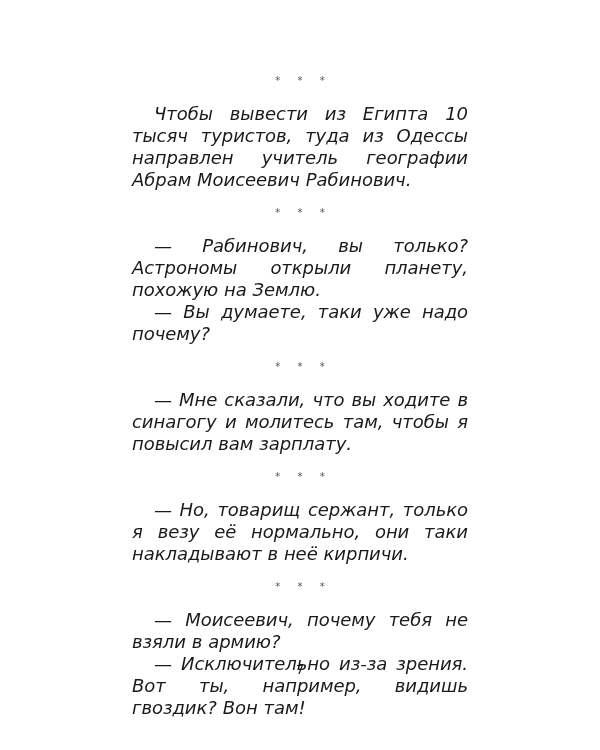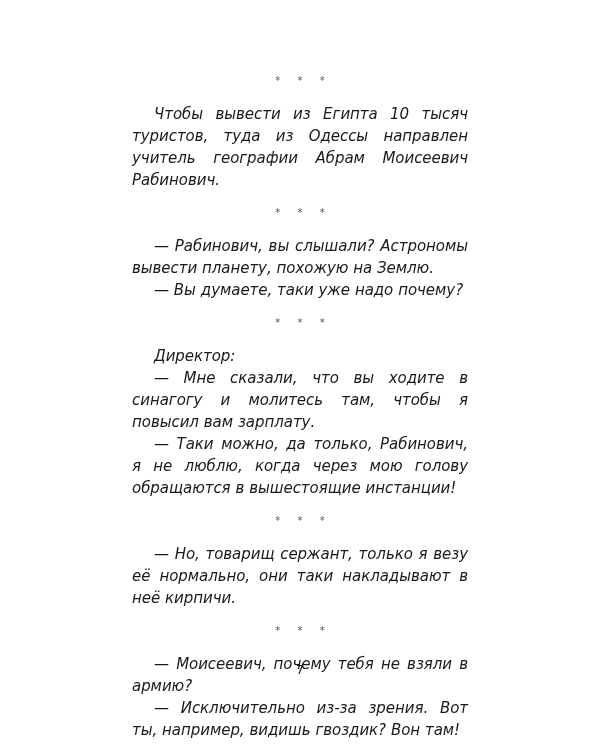--- a/index.html
+++ b/index.html
@@ -42,21 +42,21 @@
     font-style: normal;
     font-family: "DejaVu Sans", "Liberation Sans", sans-serif;
   }
 
   .sep-gap-top { margin-top: 11px; }
   .sep-gap-bottom { margin-bottom: 11px; }
 
   .para {
     margin: 0;
     font-style: italic;
-    font-size: 15px;
+    font-size: 18px;
     line-height: 22px;
     text-align: justify;
     text-justify: inter-word;
     hyphens: manual;
     text-indent: 22px;
     letter-spacing: -0.05px;
     word-spacing: 0.2px;
   }
 
   .page-number {
@@ -76,27 +76,25 @@
 <body>
 
 <div class="page">
 
   <div class="text-block">
 
     <div class="separator sep-gap-bottom">* * *</div>
     <p class="para">Чтобы вывести из Египта 10 тысяч туристов, туда из Одессы направлен учитель географии Абрам Моисеевич Рабинович.</p>
 
     <div class="separator sep-gap-top sep-gap-bottom">* * *</div>
-    <p class="para">— Рабинович, вы слышали? Астрономы вывести пла­нету, похожую на Землю.</p>
+    <p class="para">— Рабинович, вы только? Астрономы открыли пла­нету, похожую на Землю.</p>
     <p class="para">— Вы думаете, таки уже надо почему?</p>
 
     <div class="separator sep-gap-top sep-gap-bottom">* * *</div>
-    <p class="para">Директор:</p>
     <p class="para">— Мне сказали, что вы ходите в синагогу и молитесь там, чтобы я повысил вам зарплату.</p>
-    <p class="para">— Таки можно, да только, Рабинович, я не люблю, когда через мою голову обращаются в вышестоящие инстанции!</p>
 
     <div class="separator sep-gap-top sep-gap-bottom">* * *</div>
     <p class="para">— Но, товарищ сержант, только я везу её нормально, они таки накладывают в неё кирпичи.</p>
 
     <div class="separator sep-gap-top sep-gap-bottom">* * *</div>
     <p class="para">— Моисеевич, почему тебя не взяли в армию?</p>
     <p class="para">— Исключительно из-за зрения. Вот ты, например, ви­дишь гвоздик? Вон там!</p>
 
   </div>
 

